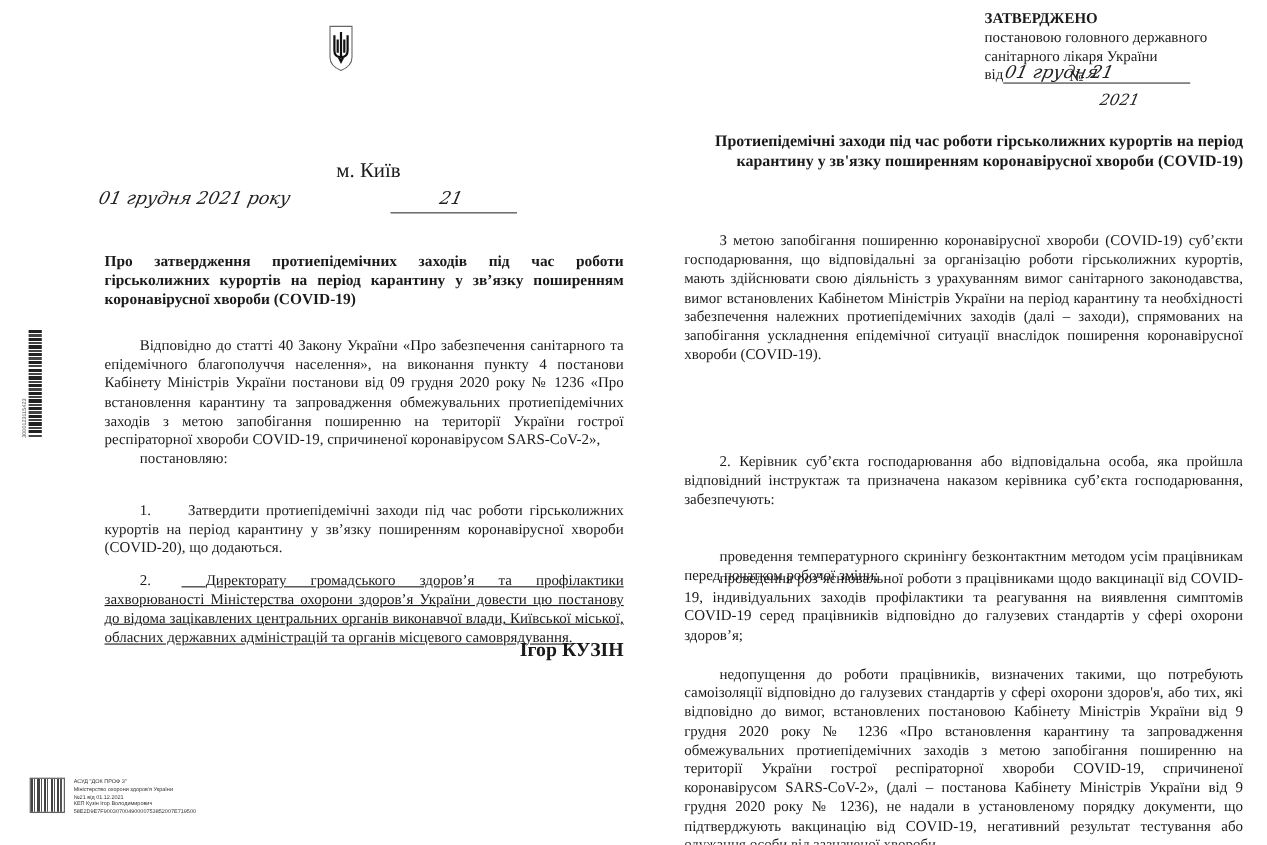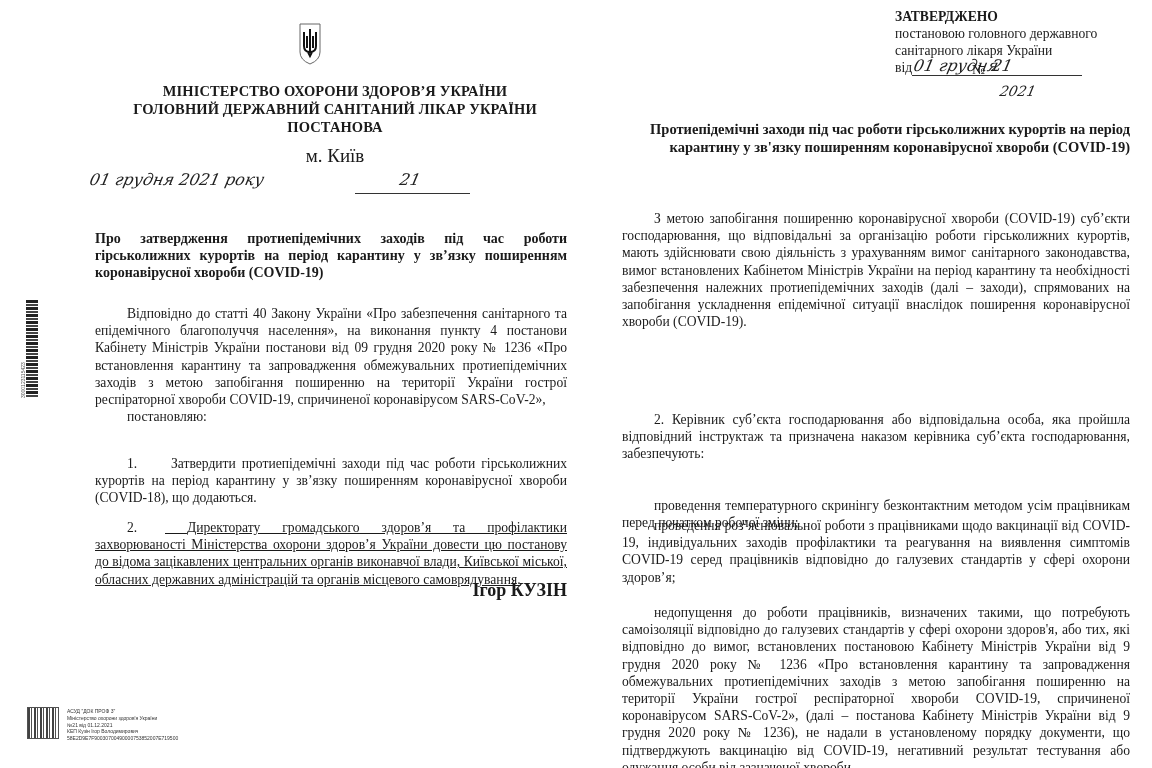--- a/index.html
+++ b/index.html
@@ -84,41 +84,36 @@
 <body>
 
 <div id="left-page" class="page">
   <div class="abs emblem">
     <svg width="24" height="44" viewBox="0 0 24 44">
       <path d="M2 2 H22 V30 Q22 38 12 42 Q2 38 2 30 Z" fill="none" stroke="#666" stroke-width="1"></path>
       <path d="M12 7 V30 M6 10 V24 Q6 30 12 30 Q18 30 18 24 V10 M9 14 V26 M15 14 V26 M10 30 L12 34 L14 30" fill="none" stroke="#111" stroke-width="2"></path>
     </svg>
   </div>
 
-  <div class="abs hdr">
-    <div>МІНІСТЕРСТВО ОХОРОНИ ЗДОРОВ’Я УКРАЇНИ</div>
-    <div>ГОЛОВНИЙ ДЕРЖАВНИЙ САНІТАНИЙ ЛІКАР УКРАЇНИ</div>
-    <div>ПОСТАНОВА</div>
-  </div>
 
   <div class="abs city">м. Київ</div>
   <div class="abs hand date-hand">01 грудня 2021 року</div>
   <div class="abs num-line"></div>
   <div class="abs hand num-hand">21</div>
 
   <div class="abs subject">Про затвердження протиепідемічних заходів під час роботи гірськолижних курортів на період карантину у зв’язку поширенням коронавірусної хвороби (COVID-19)</div>
 
   <div class="abs para lp1">
     <span>Відповідно до статті 40 Закону України «Про забезпечення санітарного та епідемічного благополуччя населення», на виконання пункту 4 постанови Кабінету Міністрів України постанови від 09 грудня 2020 року № 1236 «Про встановлення карантину та запровадження обмежувальних протиепідемічних заходів з метою запобігання поширенню на території України гострої респіраторної хвороби COVID-19, спричиненої коронавірусом SARS-CoV-2»,</span>
     <div class="lp-bold">постановляю:</div>
   </div>
 
   <div class="abs para li1">
     <span class="li-num">1.</span>
-    <span>Затвердити протиепідемічні заходи під час роботи гірськолижних курортів на період карантину у зв’язку поширенням коронавірусної хвороби (COVID-18), що додаються.</span>
+    <span>Затвердити протиепідемічні заходи під час роботи гірськолижних курортів на період карантину у зв’язку поширенням коронавірусної хвороби (COVID-20), що додаються.</span>
   </div>
   <div class="abs para li2">
     <span class="li-num">2.</span>
     <span>Директорату громадського здоров’я та профілактики захворюваності Міністерства охорони здоров’я України довести цю постанову до відома зацікавлених центральних органів виконавчої влади, Київської міської, обласних державних адміністрацій та органів місцевого самоврядування.</span>
   </div>
 
   <div class="abs signer">Ігор КУЗІН</div>
 
   <div class="abs barcode"></div>
   <div class="abs barcode-digits">3000123115423</div>

